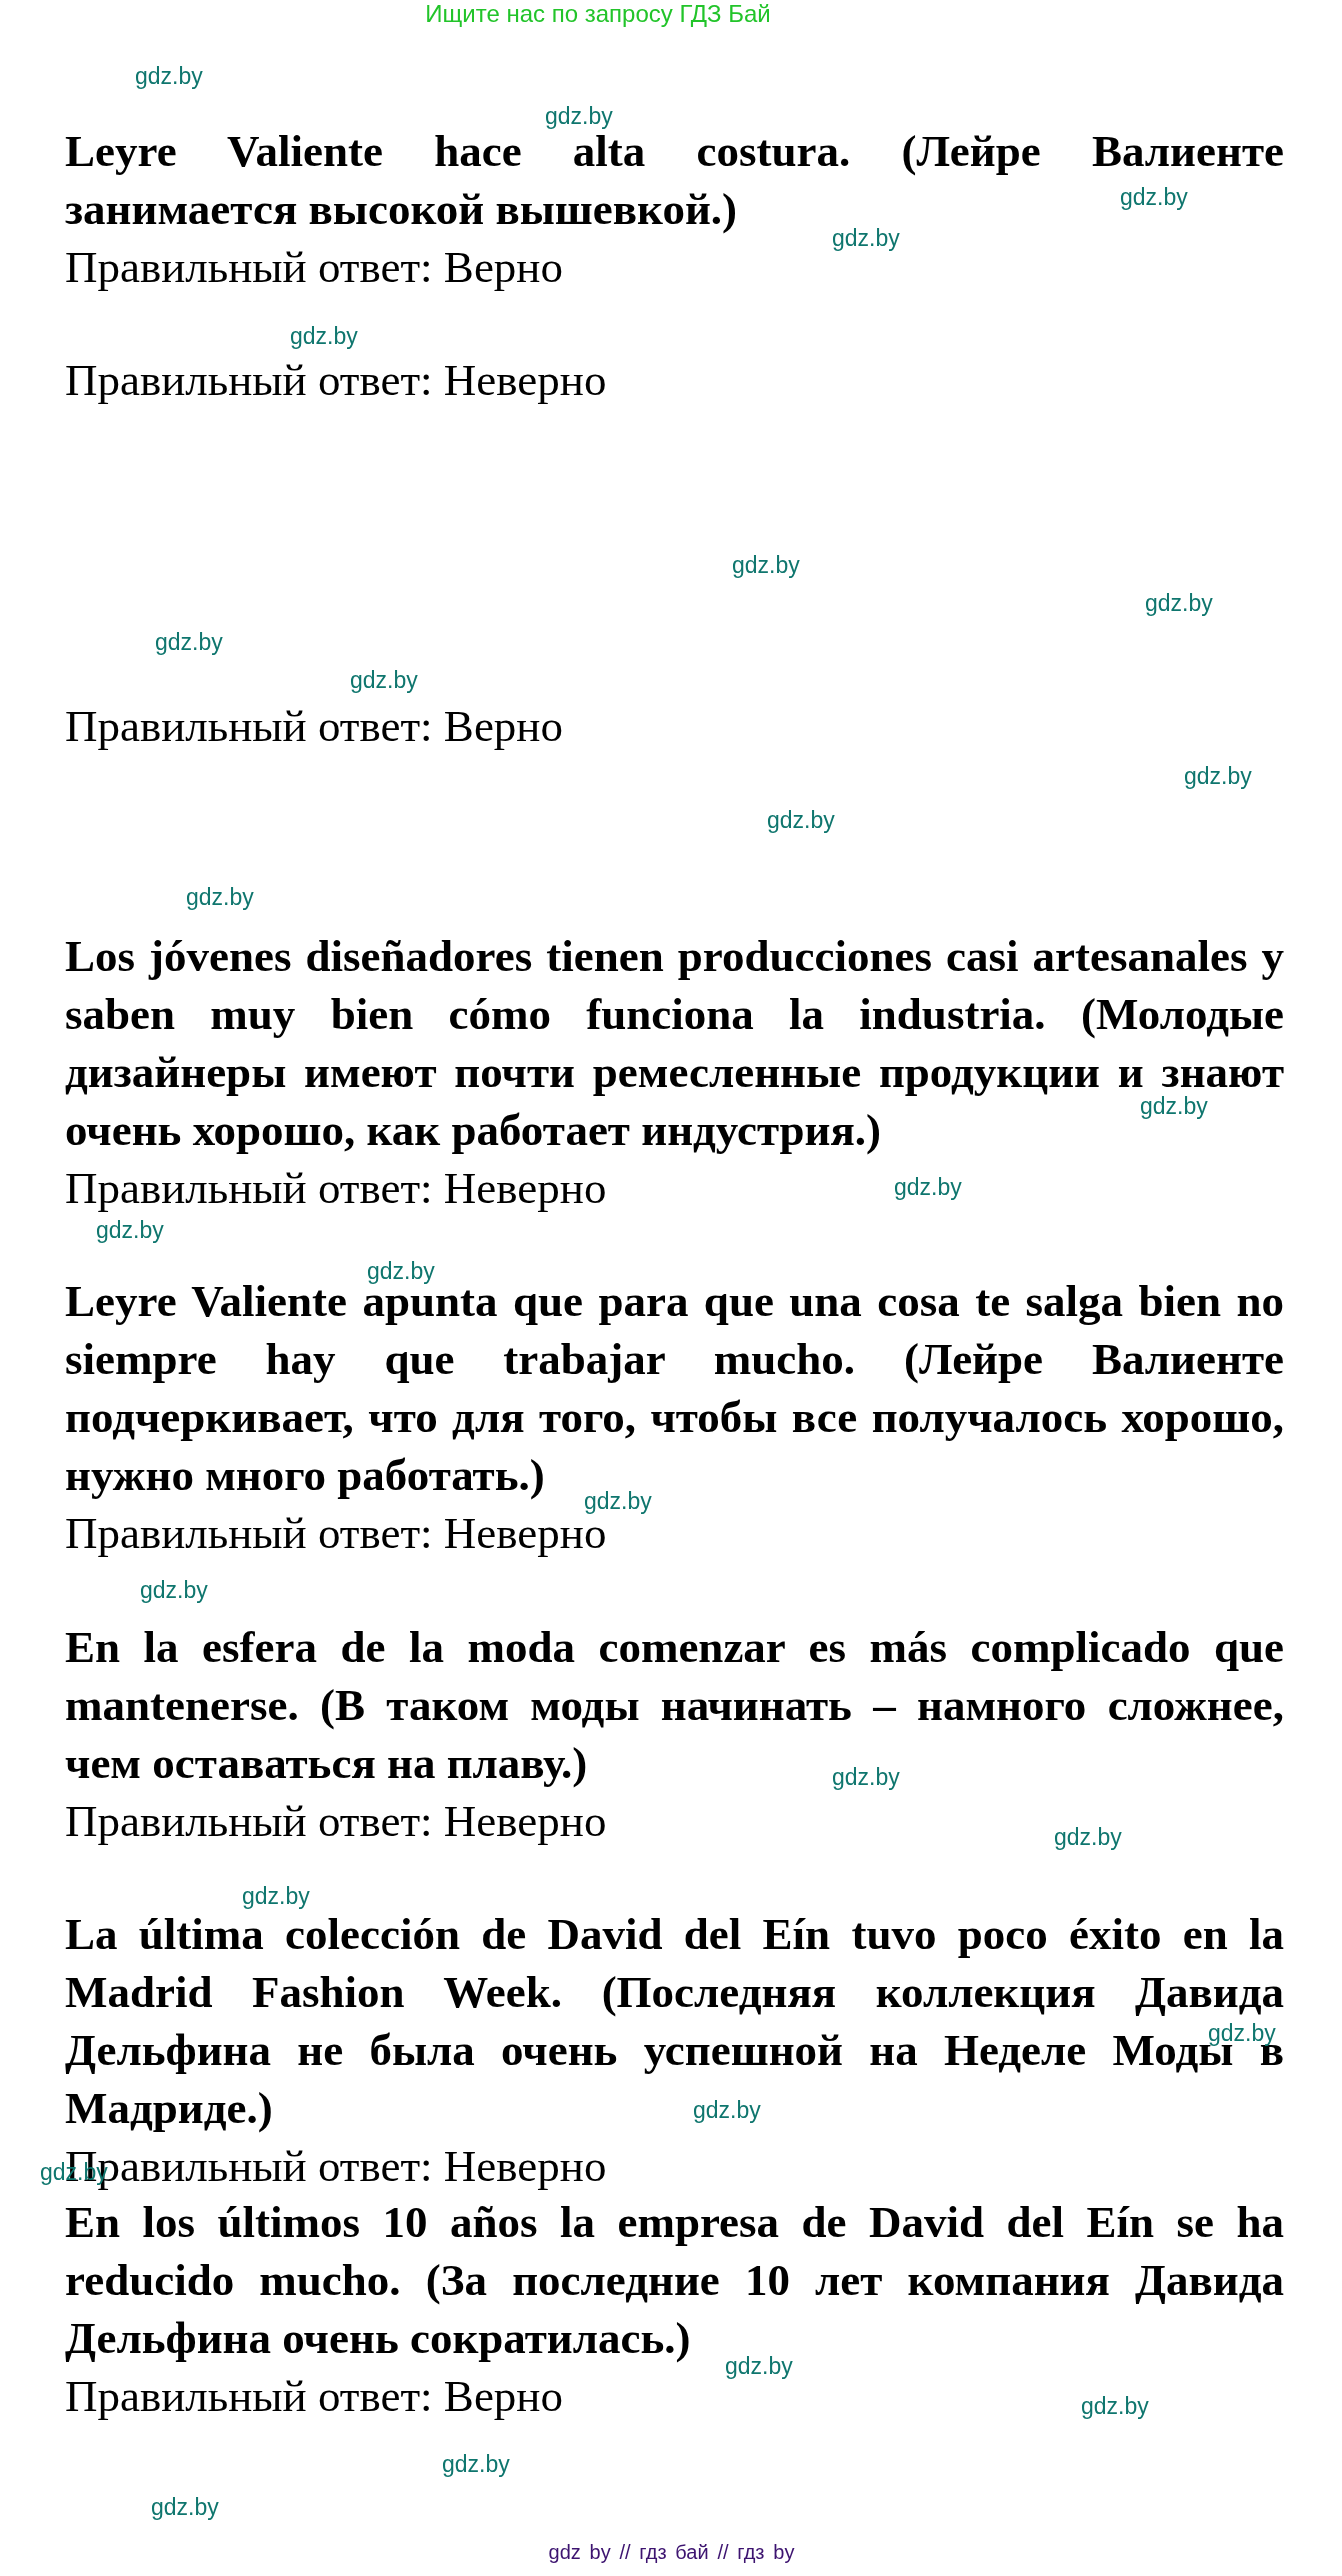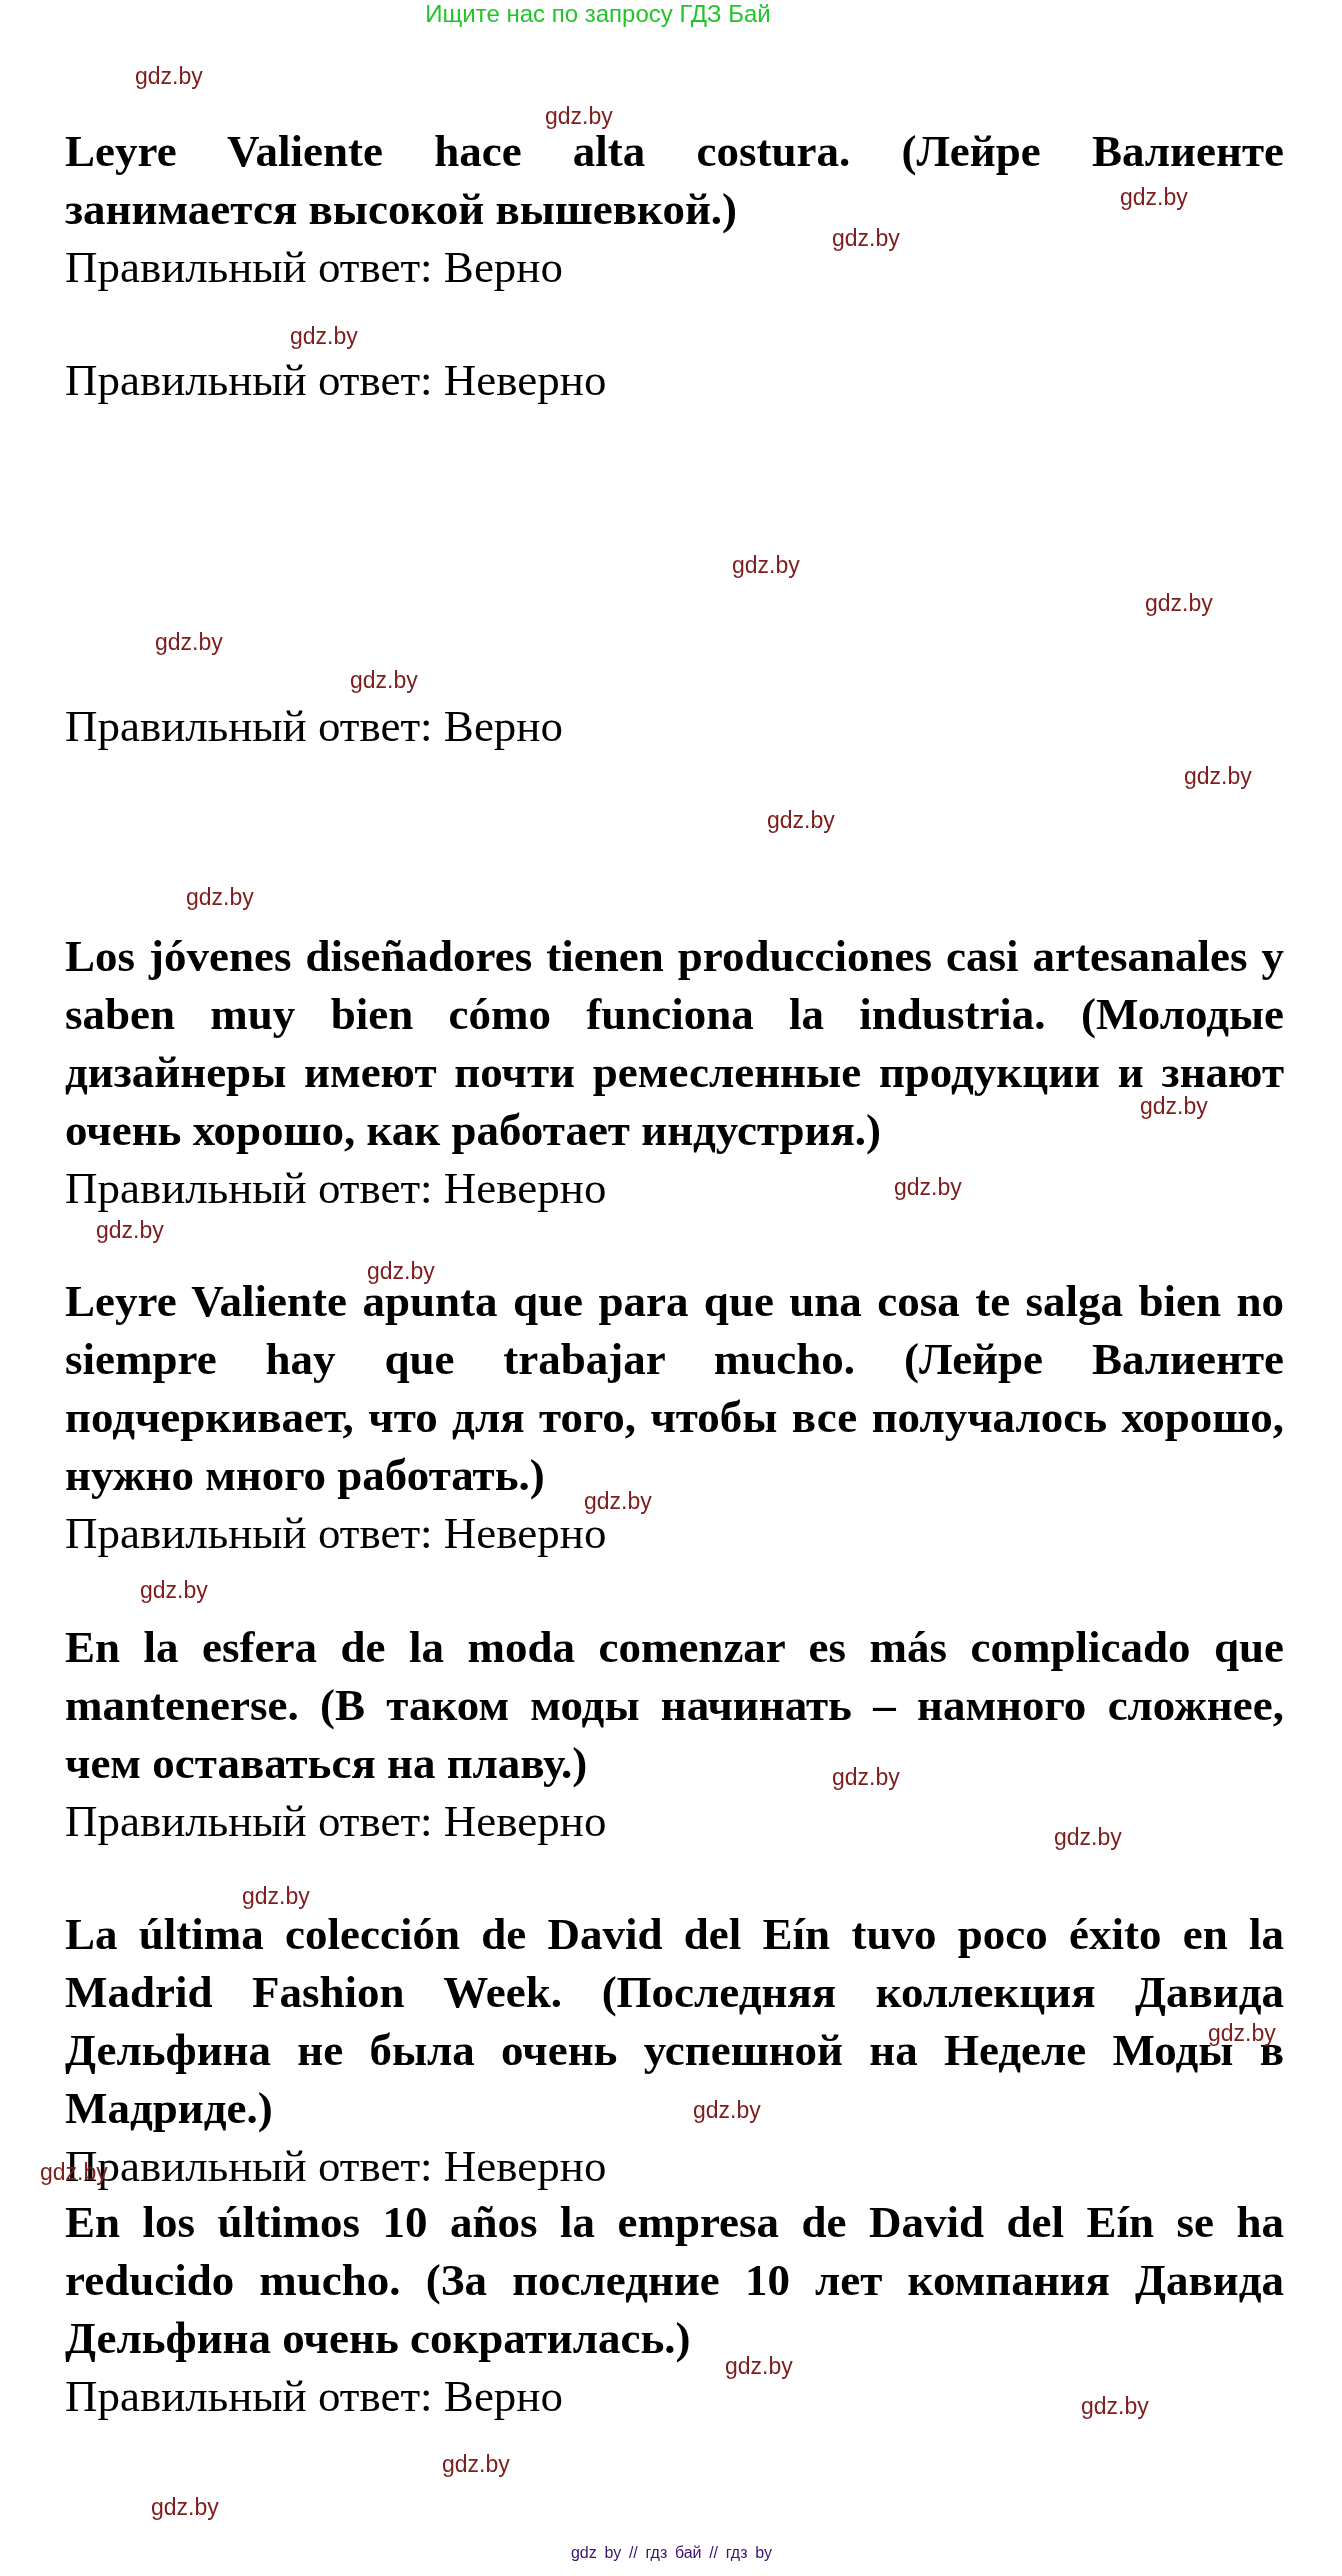--- a/index.html
+++ b/index.html
@@ -1,22 +1,22 @@
 <!DOCTYPE html>
 <html style="font-size:12.8px"><head>
 <meta charset="utf-8">
 <style>
   html, body { margin:0; padding:0; background:#ffffff; }
   body { width:1343px; height:2576px; position:relative; overflow:hidden; }
   .header { position:absolute; top:0; left:0; width:1196px; text-align:center; font-family:"Liberation Sans", sans-serif; font-size:24px; line-height:27px; color:#22c42a; }
-  .footer { position:absolute; top:2538px; left:0; width:1343px; text-align:center; font-family:"Liberation Sans", sans-serif; font-size:16px; line-height:29px; color:#3d1470; word-spacing:3.2px; }
+  .footer { position:absolute; top:2538px; left:0; width:1343px; text-align:center; font-family:"Liberation Sans", sans-serif; font-size:20px; line-height:29px; color:#3d1470; word-spacing:3.2px; }
   .block { position:absolute; left:65px; width:1219px; font-family:"Liberation Serif", serif; font-size:45px; line-height:58px; color:#000; }
   .block p { margin:0; text-align:justify; text-align-last:left;font-weight:bold; }
   .answer { margin:0; }
-  .wm { position:absolute; font-family:"Liberation Sans", sans-serif; font-size:23px; line-height:25.5px; color:#7f1d1d; }
+  .wm { position:absolute; font-family:"Liberation Sans", sans-serif; font-size:23px; line-height:25.5px; color:#0f766e; }
 </style>
 </head>
 <body>
 
 <div class="header">Ищите нас по запросу ГДЗ Бай</div>
 
 <div class="block" style="top:122px">
   <p>Leyre Valiente hace alta costura. (Лейре Валиенте занимается высокой вышевкой.)</p>
   <div class="answer">Правильный ответ: Верно</div>
 </div>

